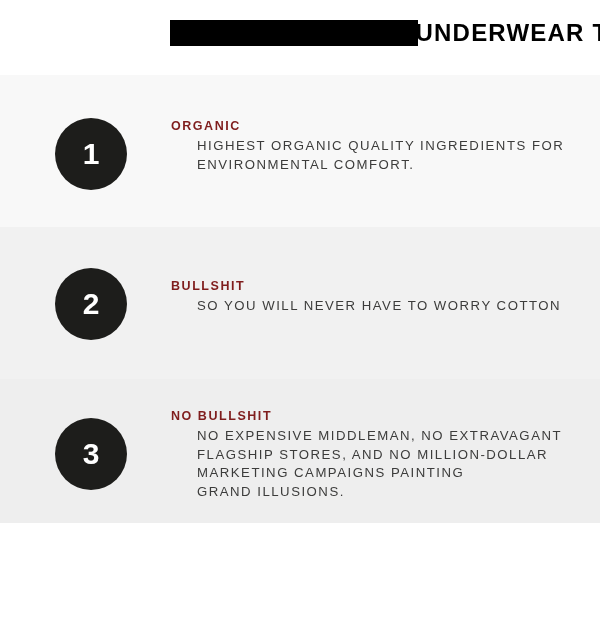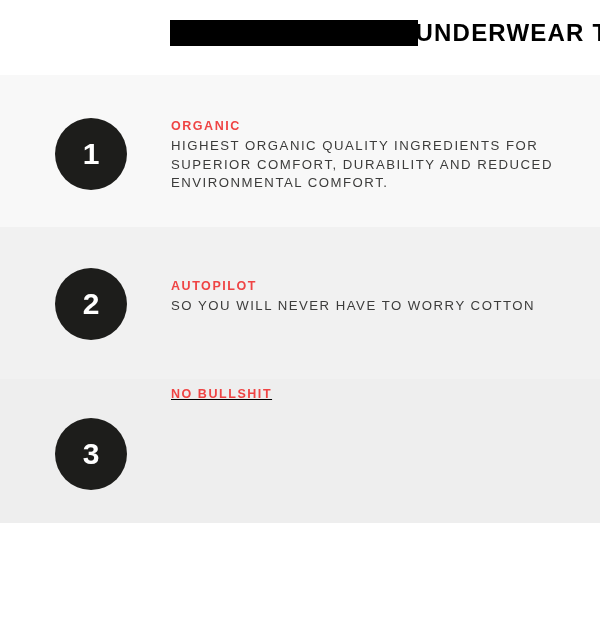--- a/index.html
+++ b/index.html
@@ -85,41 +85,42 @@
   .badge-2 { top: 268px; }
   .badge-3 { top: 418px; }
 
   .feature-text {
     position: absolute;
     left: 171px;
     width: 410px;
   }
   .feature-text-1 { top: 117px; }
   .feature-text-2 { top: 277px; }
-  .feature-text-3 { top: 385px; text-decoration: underline; }
+  .feature-text-3 { top: 407px; }
 
   .feature-title {
     font-size: 12.5px;
     font-weight: bold;
     letter-spacing: 1.55px;
-    color: #ef4444;
+    color: #7f1d1d;
     line-height: 19px;
     margin: 0 0 1px 0;
   }
   .feature-body {
     font-size: 13.2px;
     letter-spacing: 1.5px;
     color: #3c3c3b;
     line-height: 18.6px;
     margin: 0;
     font-weight: 400;
   }
   .feature-body .line {
     display: block;
     white-space: nowrap;
+    margin-left: 26px;
   }
 
   
   .bottom-area {
     position: absolute;
     left: 0;
     top: 523px;
     width: 600px;
     height: 116px;
     background: #ffffff;
@@ -137,38 +138,43 @@
 <div class="band band-2"></div>
 <div class="band band-3"></div>
 
 <div class="badge badge-1">
   <span>1</span>
 </div>
 <div class="feature-text feature-text-1">
   <p class="feature-title">ORGANIC</p>
   <p class="feature-body">
     <span class="line">HIGHEST ORGANIC QUALITY INGREDIENTS FOR</span>
-    <span class="line">SUPERIOR COMFORT, DURABILITY AND REDUCED</span>
     <span class="line">ENVIRONMENTAL COMFORT.</span>
   </p>
 </div>
 
 <div class="badge badge-2">
   <span>2</span>
 </div>
 <div class="feature-text feature-text-2">
-  <p class="feature-title">AUTOPILOT</p>
+  <p class="feature-title">BULLSHIT</p>
   <p class="feature-body">
     <span class="line">SO YOU WILL NEVER HAVE TO WORRY COTTON</span>
   </p>
 </div>
 
 <div class="badge badge-3">
   <span>3</span>
 </div>
 <div class="feature-text feature-text-3">
   <p class="feature-title">NO BULLSHIT</p>
+  <p class="feature-body">
+    <span class="line">NO EXPENSIVE MIDDLEMAN, NO EXTRAVAGANT</span>
+    <span class="line">FLAGSHIP STORES, AND NO MILLION-DOLLAR</span>
+    <span class="line">MARKETING CAMPAIGNS PAINTING</span>
+    <span class="line">GRAND ILLUSIONS.</span>
+  </p>
 </div>
 
 <div class="bottom-area">
   
   
 </div>
 
 </body></html>

